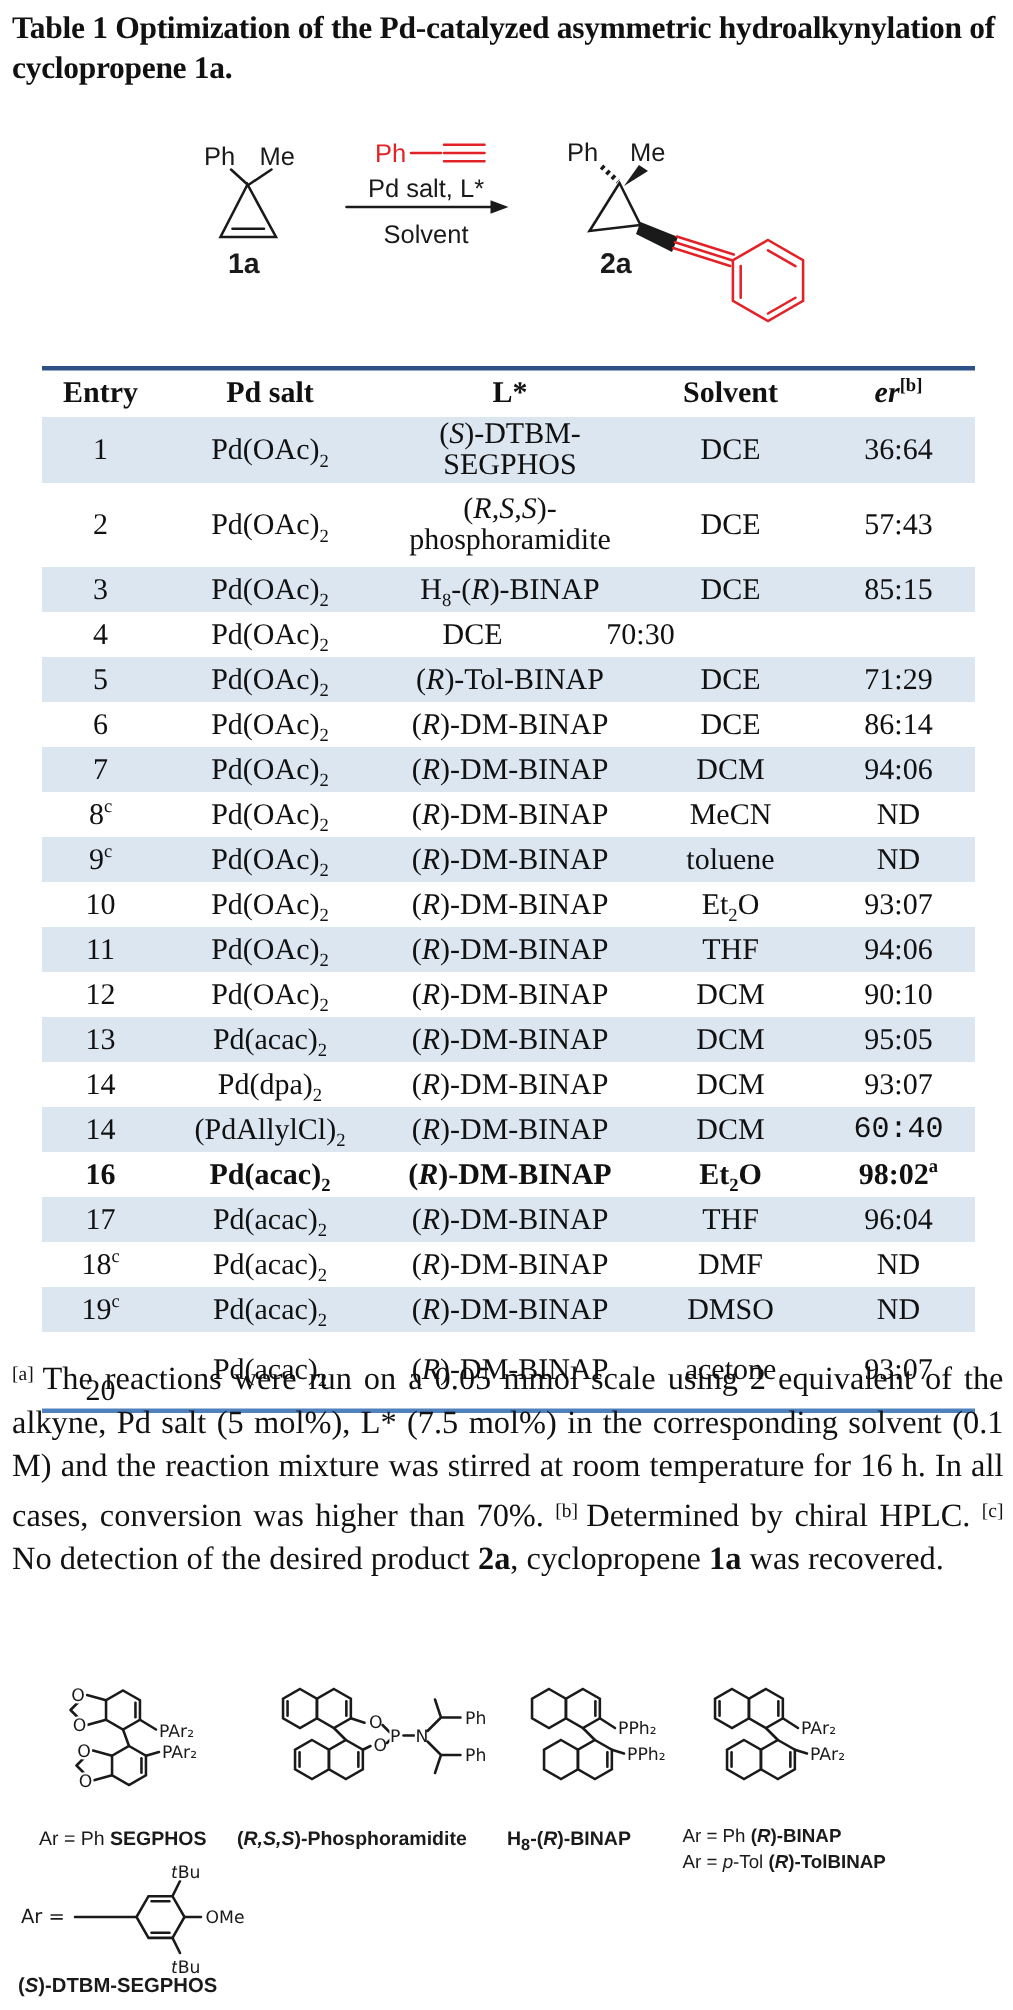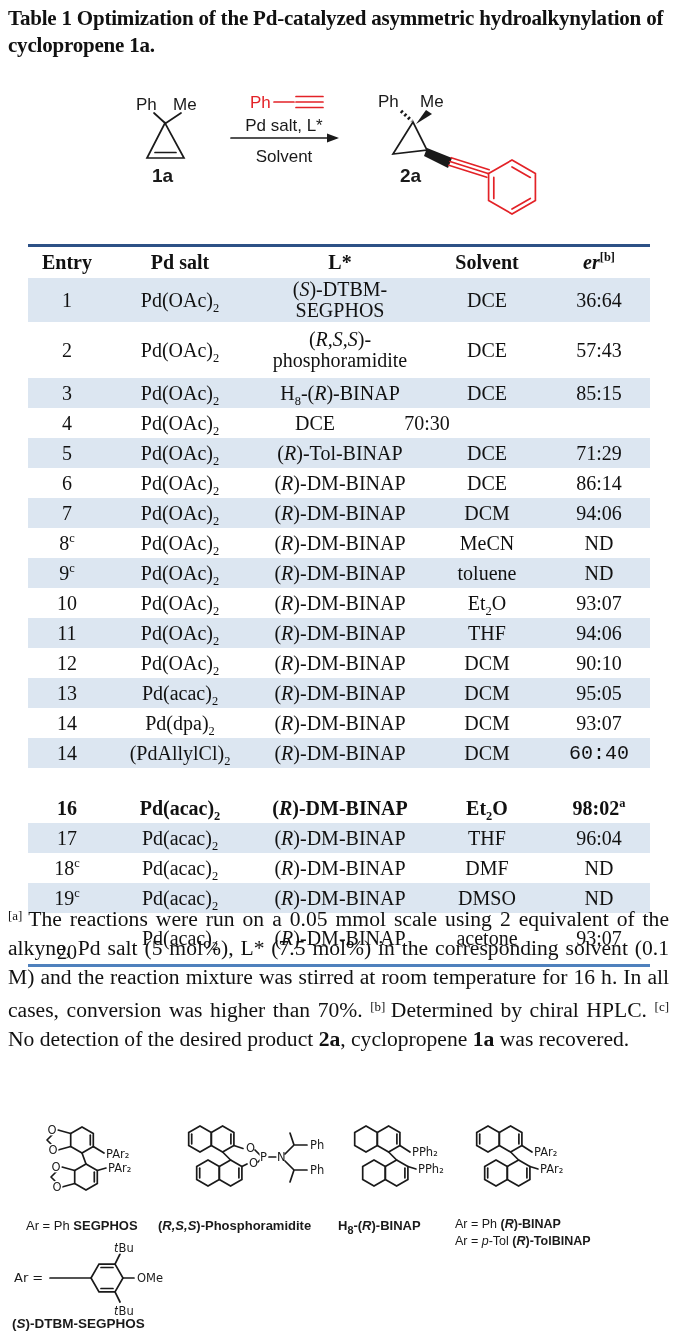--- a/index.html
+++ b/index.html
@@ -20,21 +20,21 @@
   .bondr{stroke:#e32227;stroke-width:1.7;fill:none;stroke-linecap:round;}
   .wedge{fill:#1a1a1a;stroke:none;}
   .hash{stroke:#1a1a1a;stroke-width:3.4;stroke-dasharray:2.2,2.6;fill:none;}
 
   
   #rtable{left:28px;top:244px;width:622px;border-top:3px solid #2d5186;
           border-bottom:3px solid #4f81bd;}
   .t-row{display:flex;align-items:center;min-height:30px;}
   .t-row.head{min-height:31px;font-weight:bold;}
   .t-row.shaded{background:#dce6f1;}
-  .t-row.boldrow{font-weight:bold;margin-top:25px;}
+  .t-row.boldrow{font-weight:bold;}
   .t-row.tall{min-height:56px;}
   .t-cell{text-align:center;font-size:20px;line-height:1.05;padding:1px 2px;box-sizing:border-box;}
   .t-cell sub{font-size:0.62em;line-height:0;}
   .t-cell sup{font-size:0.62em;line-height:0;}
 
   
   #footnote{left:8px;top:901px;width:661px;font-size:21.6px;line-height:29px;
             text-align:justify;}
   #footnote .fsup{font-size:13px;vertical-align:6px;letter-spacing:0;}
   #footnote .fbold{font-weight:bold;}

